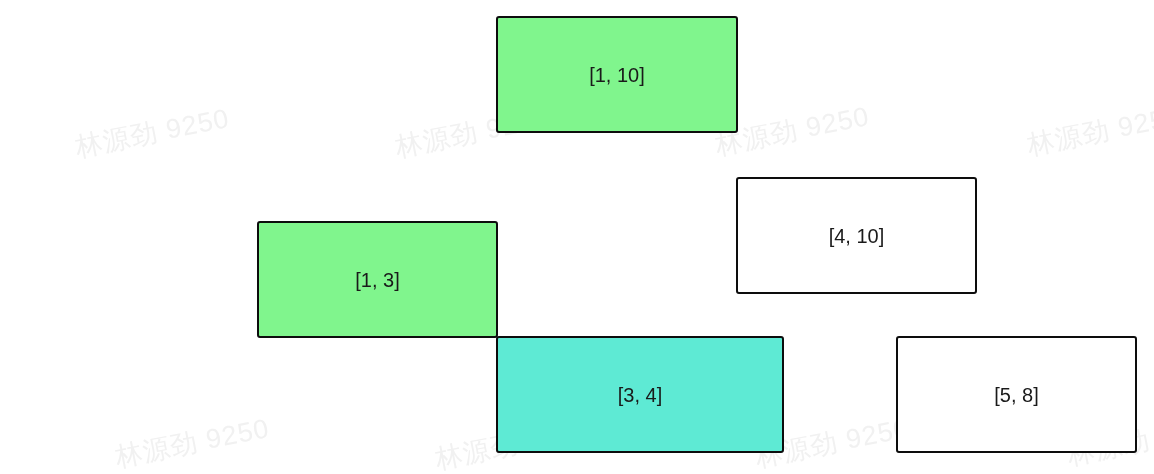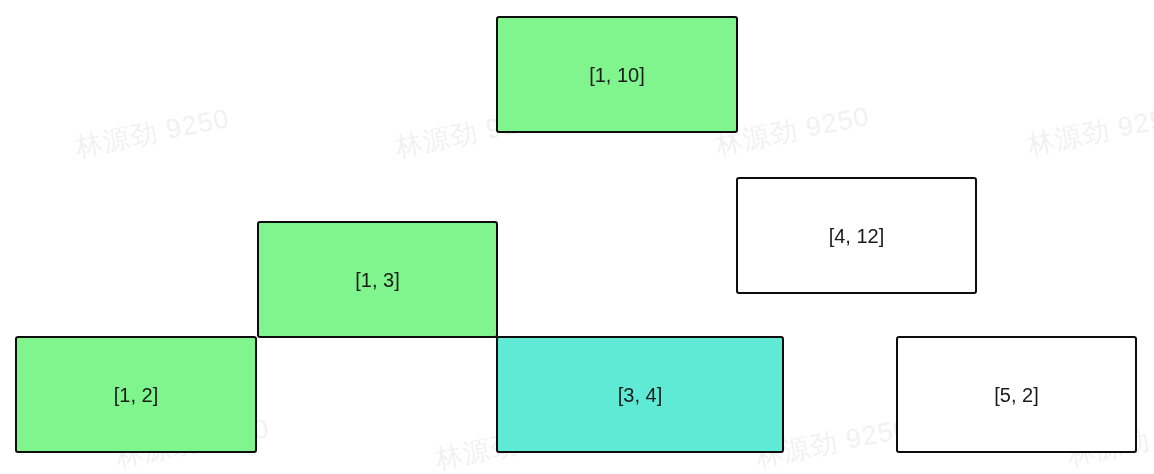--- a/index.html
+++ b/index.html
@@ -85,26 +85,23 @@
     </div>
 
   <div id="node-layer">
       <div class="node filled" style="left: 496px; top: 16px; width: 242px; height: 117px; background: rgb(128, 245, 141); border-color: rgb(13, 13, 13);">
         <span class="node-label" style="color: rgb(26, 26, 26);">[1, 10]</span>
       </div>
       <div class="node filled" style="left: 257px; top: 177px; width: 241px; height: 117px; background: rgb(128, 245, 141); border-color: rgb(13, 13, 13); margin-top: 44px;">
         <span class="node-label" style="color: rgb(26, 26, 26);">[1, 3]</span>
       </div>
       <div class="node" style="left: 736px; top: 177px; width: 241px; height: 117px; background: rgb(255, 255, 255); border-color: rgb(13, 13, 13);">
-        <span class="node-label" style="color: rgb(26, 26, 26);">[4, 12]</span>
-      </div>
-      <div class="node filled" style="left: 15px; top: 336px; width: 242px; height: 117px; background: rgb(128, 245, 141); border-color: rgb(13, 13, 13);">
-        <span class="node-label" style="color: rgb(26, 26, 26);">[1, 2]</span>
+        <span class="node-label" style="color: rgb(26, 26, 26);">[4, 10]</span>
       </div>
       <div class="node" style="left: 496px; top: 336px; width: 288px; height: 117px; background: #5eead4; border-color: rgb(13, 13, 13);">
         <span class="node-label" style="color: rgb(26, 26, 26);">[3, 4]</span>
       </div>
       <div class="node" style="left: 896px; top: 336px; width: 241px; height: 117px; background: rgb(255, 255, 255); border-color: rgb(13, 13, 13);">
-        <span class="node-label" style="color: rgb(26, 26, 26);">[5, 2]</span>
+        <span class="node-label" style="color: rgb(26, 26, 26);">[5, 8]</span>
       </div>
     </div>
 
 </div>
 
 </body></html>

